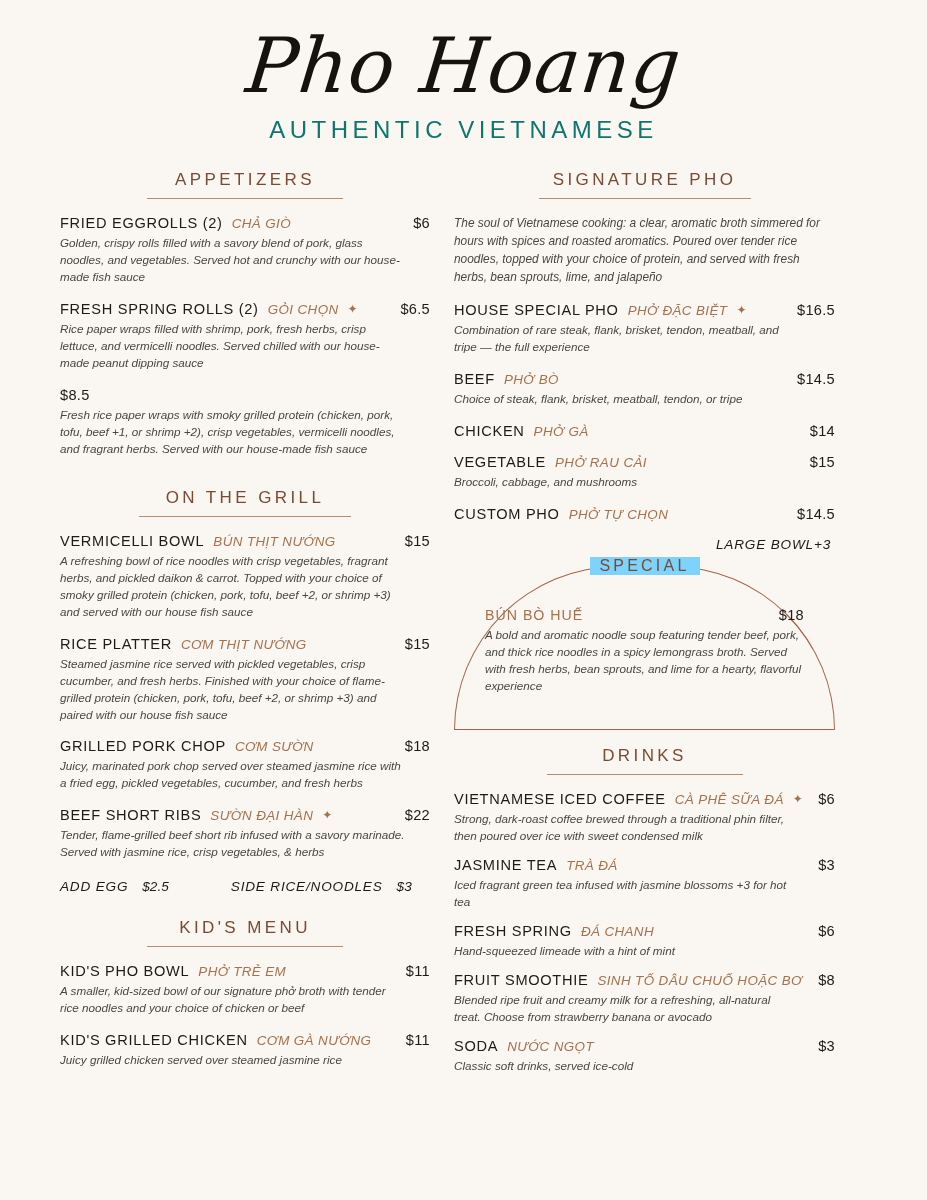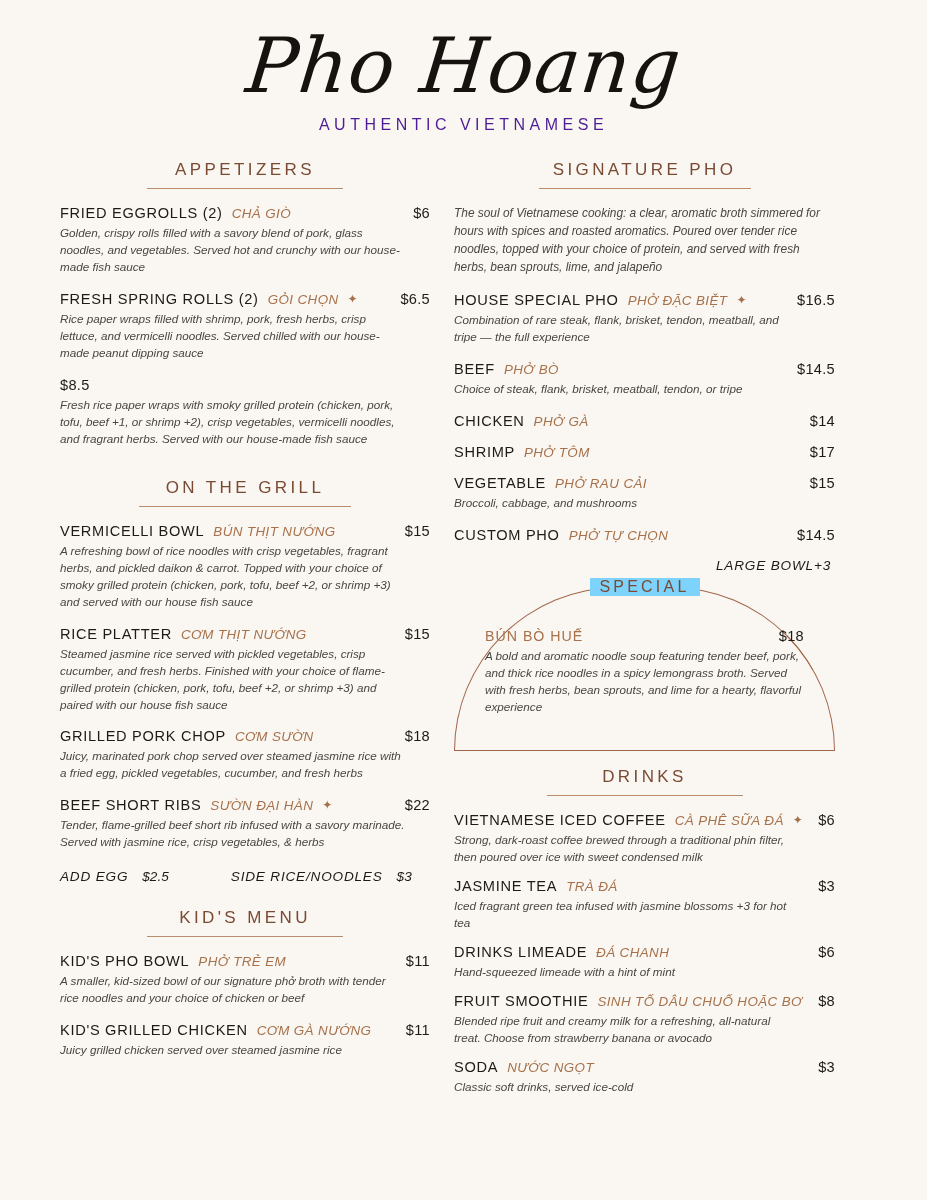--- a/index.html
+++ b/index.html
@@ -33,23 +33,23 @@
     font-size: 76px;
     line-height: 1.0;
     letter-spacing: 1px;
     color: #16120f;
     font-weight: 400;
     transform: skewX(-6deg);
     display: inline-block;
   }
   .brand-sub {
     margin-top: 12px;
-    font-size: 16px;
+    font-size: 24px;
     letter-spacing: 4.5px;
-    color: #4c1d95;
+    color: #0f766e;
   }
 
   
   .columns {
     display: flex;
     gap: 24px;
     align-items: flex-start;
   }
   .col {
     width: 370px;
@@ -367,29 +367,20 @@
       <div class="item">
         <div class="item-line">
           <div class="item-names">
             <span class="name">CHICKEN</span>
             <span class="viet">PHỞ GÀ</span>
           </div>
           <span class="price">$14</span>
         </div>
       </div>
 
-      <div class="item">
-        <div class="item-line">
-          <div class="item-names">
-            <span class="name">SHRIMP</span>
-            <span class="viet">PHỞ TÔM</span>
-          </div>
-          <span class="price">$17</span>
-        </div>
-      </div>
 
       <div class="item">
         <div class="item-line">
           <div class="item-names">
             <span class="name">VEGETABLE</span>
             <span class="viet">PHỞ RAU CẢI</span>
           </div>
           <span class="price">$15</span>
         </div>
         <div class="desc">Broccoli, cabbage, and mushrooms</div>
@@ -444,21 +435,21 @@
             <span class="viet">TRÀ ĐÁ</span>
           </div>
           <span class="price">$3</span>
         </div>
         <div class="desc">Iced fragrant green tea infused with jasmine blossoms +3 for hot tea</div>
       </div>
 
       <div class="item drink">
         <div class="item-line">
           <div class="item-names">
-            <span class="name">DRINKS LIMEADE</span>
+            <span class="name">FRESH SPRING</span>
             <span class="viet">ĐÁ CHANH</span>
           </div>
           <span class="price">$6</span>
         </div>
         <div class="desc">Hand-squeezed limeade with a hint of mint</div>
       </div>
 
       <div class="item drink">
         <div class="item-line">
           <div class="item-names">

